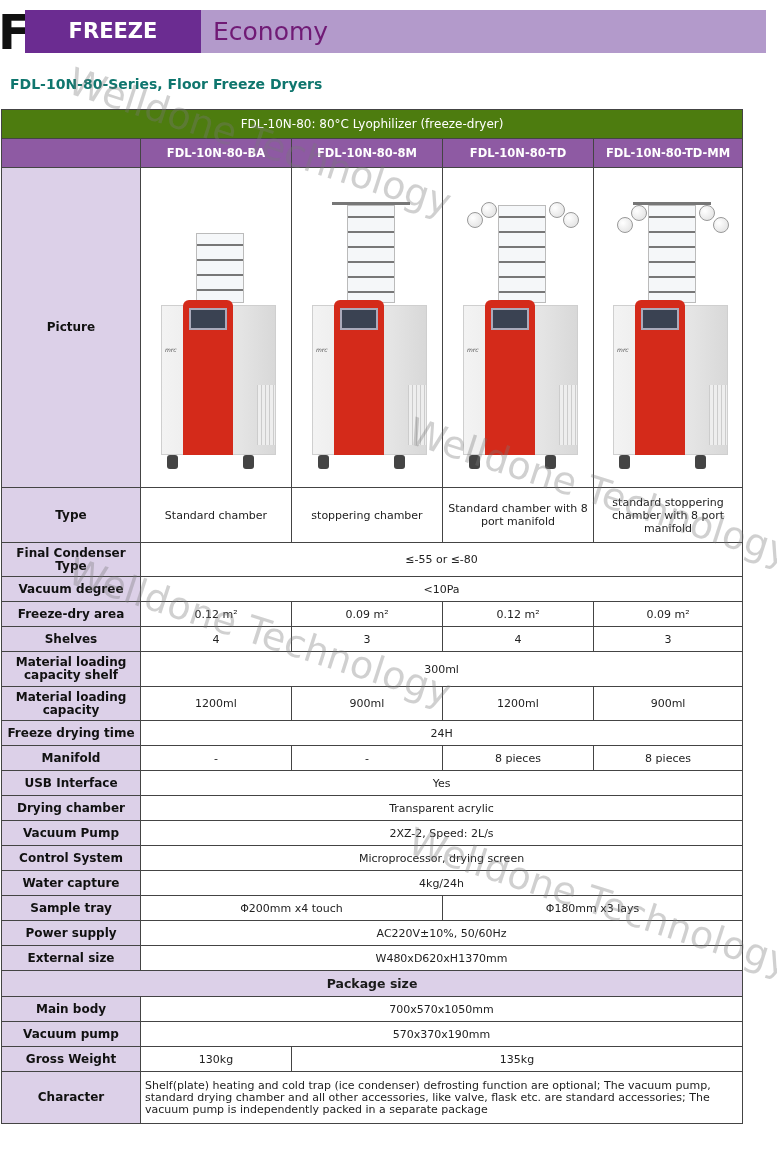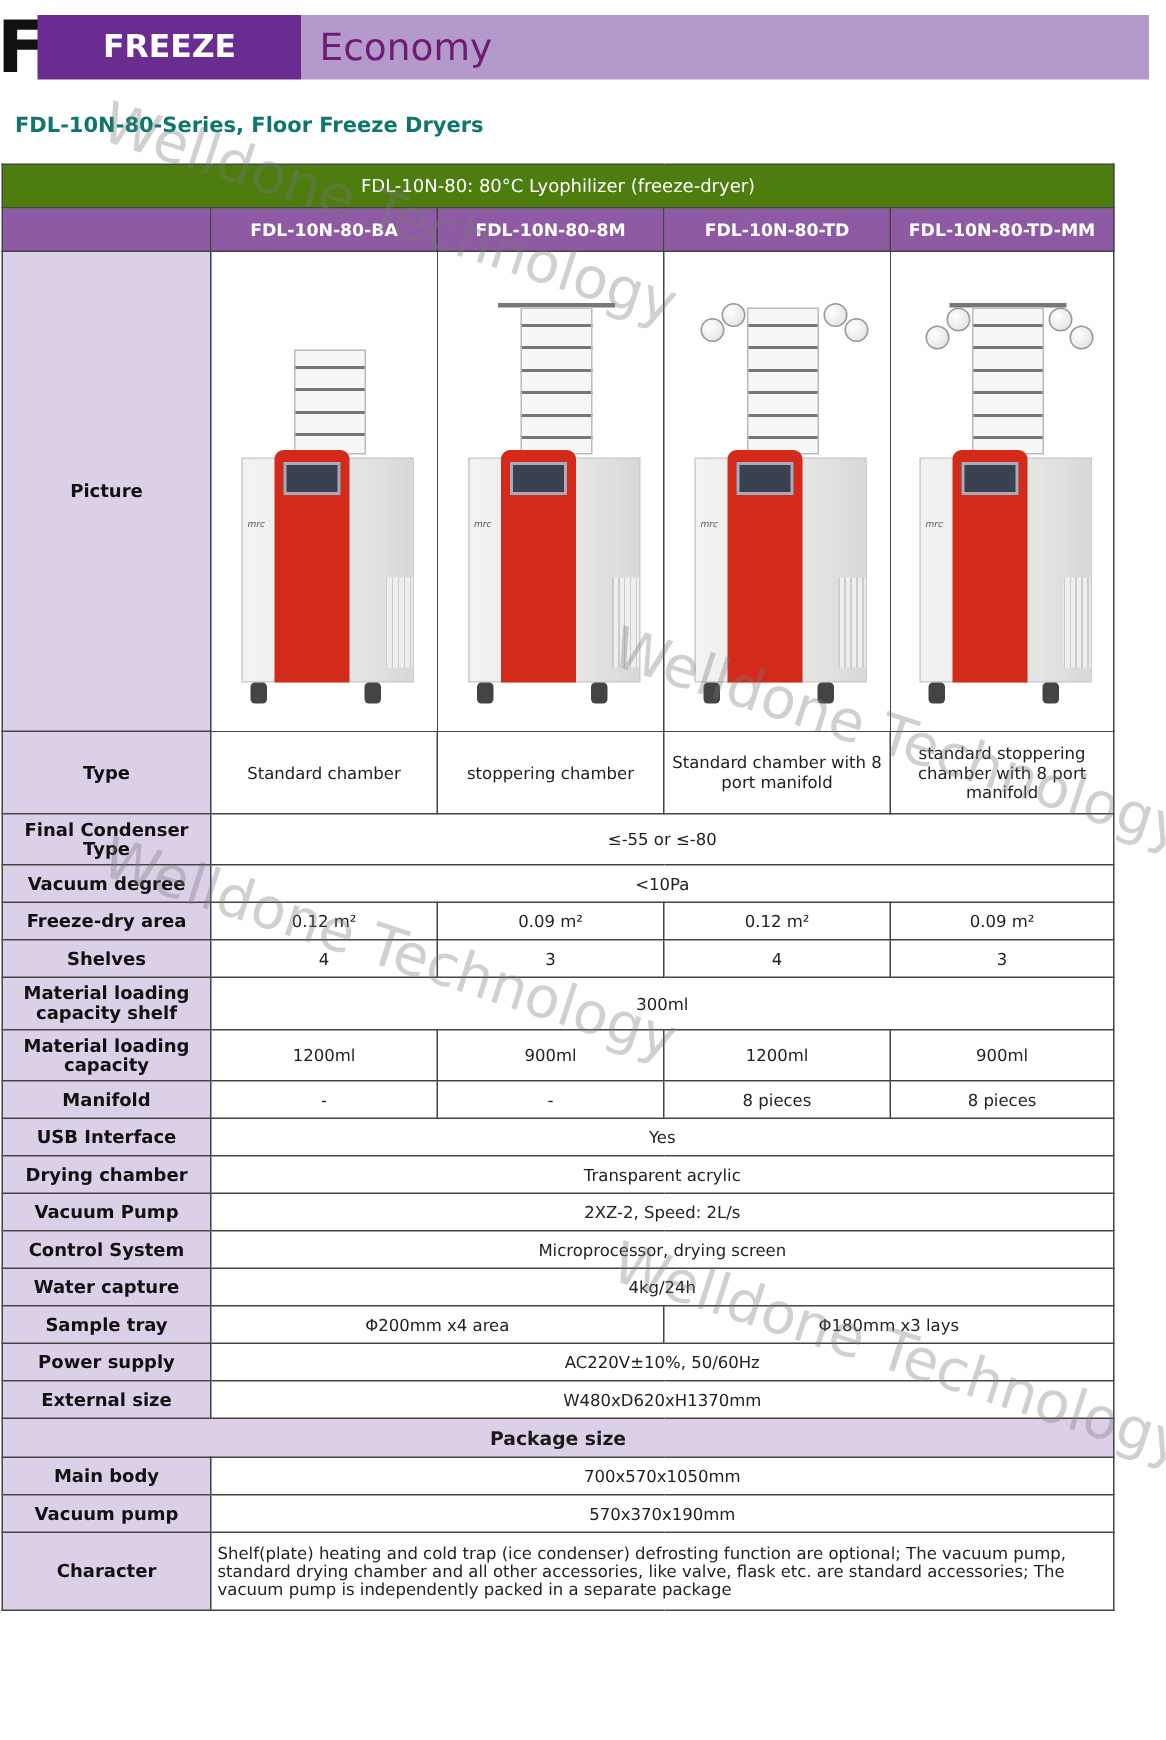--- a/index.html
+++ b/index.html
@@ -163,20 +163,24 @@
     <td colspan="4" class="val">300ml</td>
   </tr>
   <tr style="height:34px">
     <td class="lbl">Material loading capacity</td>
     <td class="val">1200ml</td>
     <td class="val">900ml</td>
     <td class="val">1200ml</td>
     <td class="val">900ml</td>
   </tr>
   <tr style="height:25px">
+    <td class="lbl">Freeze drying time</td>
+    <td colspan="4" class="val">24H</td>
+  </tr>
+  <tr style="height:25px">
     <td class="lbl">Manifold</td>
     <td class="val">-</td>
     <td class="val">-</td>
     <td class="val">8 pieces</td>
     <td class="val">8 pieces</td>
   </tr>
   <tr style="height:25px">
     <td class="lbl">USB Interface</td>
     <td colspan="4" class="val">Yes</td>
   </tr>
@@ -191,41 +195,46 @@
   <tr style="height:25px">
     <td class="lbl">Control System</td>
     <td colspan="4" class="val">Microprocessor, drying screen</td>
   </tr>
   <tr style="height:25px">
     <td class="lbl">Water capture</td>
     <td colspan="4" class="val">4kg/24h</td>
   </tr>
   <tr style="height:25px">
     <td class="lbl">Sample tray</td>
-    <td colspan="2" class="val">Φ200mm x4 area</td>
+    <td colspan="2" class="val">Φ200mm x4 touch</td>
     <td colspan="2" class="val">Φ180mm x3 lays</td>
   </tr>
   <tr style="height:25px">
     <td class="lbl">Power supply</td>
     <td colspan="4" class="val">AC220V±10%, 50/60Hz</td>
   </tr>
   <tr style="height:25px">
     <td class="lbl">External size</td>
     <td colspan="4" class="val">W480xD620xH1370mm</td>
   </tr>
   <tr>
     <td colspan="5" class="section">Package size</td>
   </tr>
   <tr style="height:25px">
     <td class="lbl">Main body</td>
     <td colspan="4" class="val">700x570x1050mm</td>
   </tr>
   <tr style="height:25px">
     <td class="lbl">Vacuum pump</td>
     <td colspan="4" class="val">570x370x190mm</td>
+  </tr>
+  <tr style="height:25px">
+    <td class="lbl">Gross Weight</td>
+    <td class="val">130kg</td>
+    <td colspan="3" class="val">135kg</td>
   </tr>
   <tr style="height:52px">
     <td class="lbl">Character</td>
     <td colspan="4" class="val character">Shelf(plate) heating and cold trap (ice condenser) defrosting function are optional; The vacuum pump, standard drying chamber and all other accessories, like valve, flask etc. are standard accessories; The vacuum pump is independently packed in a separate package</td>
   </tr>
 </tbody>
   </table>
 
 <div class="watermark" style="left:60px;top:120px;">Welldone Technology</div>
 <div class="watermark" style="left:400px;top:470px;">Welldone Technology</div>

